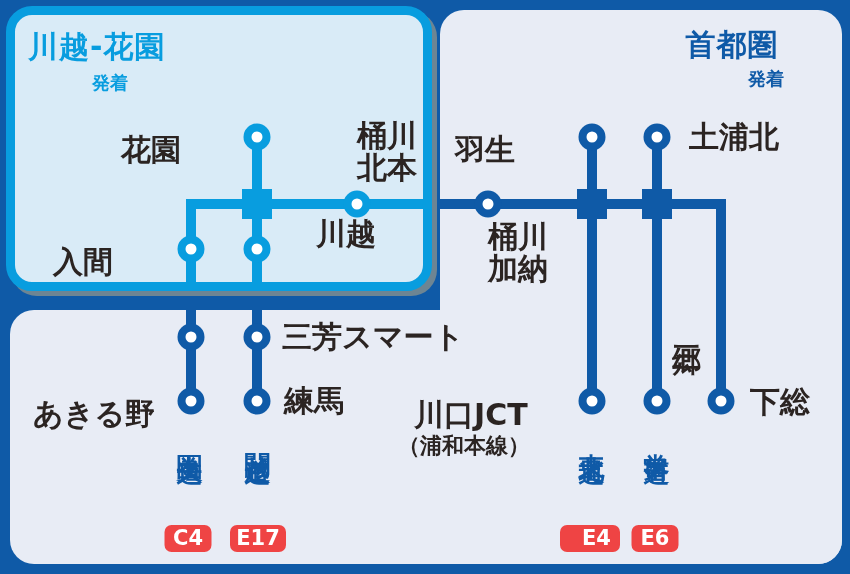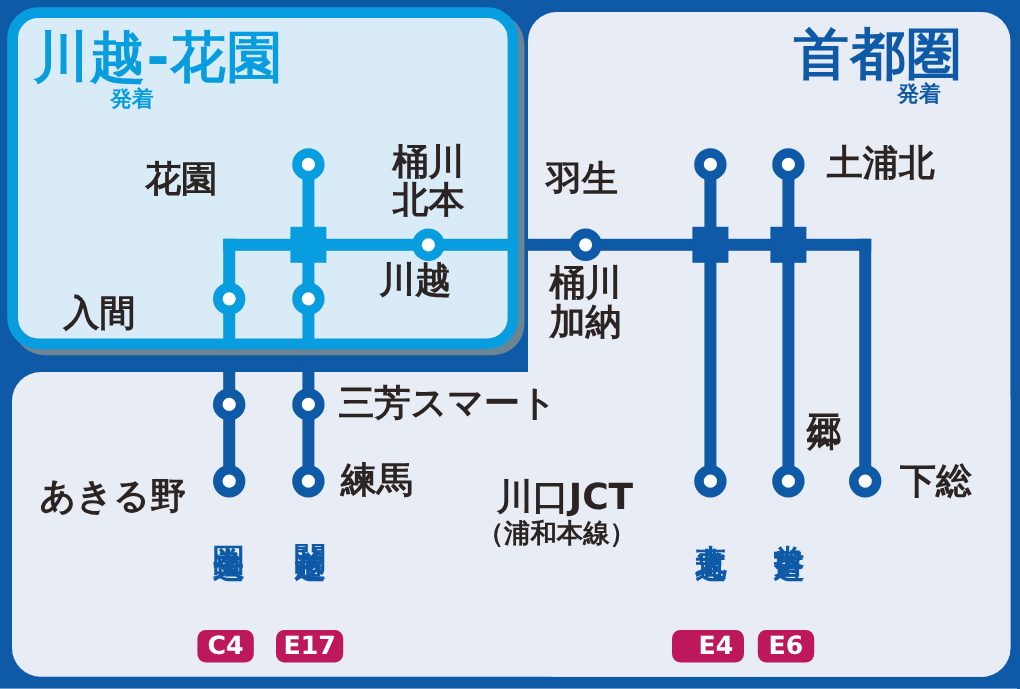--- a/index.html
+++ b/index.html
@@ -23,37 +23,37 @@
     position:absolute;width:27px;height:27px;border-radius:50%;
     background:#ffffff;border:8px solid #0f5aa7;box-sizing:border-box;
     transform:translate(-50%,-50%);
   }
   .nd.bright{border-color:#089ddf;}
   .lbl{
     position:absolute;font-size:30px;line-height:32px;
     white-space:pre-line;letter-spacing:0px;
   }
   .lbl.r{text-align:left;margin-top:13px;}
-  .lbl.c{text-align:center;}
+  .lbl.c{text-align:right;}
   .lbl.small{font-size:22px;line-height:24px;}
   .vert{
     position:absolute;writing-mode:vertical-rl;text-orientation:upright;
     font-size:29px;line-height:1;letter-spacing:2px;
   }
   .roadname{
     position:absolute;writing-mode:vertical-rl;text-orientation:upright;
     color:#0f5aa7;font-size:26px;line-height:1;letter-spacing:3px;
     transform:translateX(-50%);
   }
   .badge{
     position:absolute;top:525px;height:27px;border-radius:7px;
-    background:#be185d;color:#ffffff;font-size:21px;line-height:27px;
+    background:#ef4444;color:#ffffff;font-size:21px;line-height:27px;
     text-align:center;transform:translateX(-50%);
   }
-  .ztitle{position:absolute;font-size:46px;line-height:42px;letter-spacing:1px;}
+  .ztitle{position:absolute;font-size:30px;line-height:42px;letter-spacing:1px;}
   .ztitle.left{color:#089ddf;}
   .ztitle.right{color:#0f5aa7;text-align:center;}
   .zsub{position:absolute;font-size:18px;line-height:22px;}
   .zsub.left{color:#089ddf;}
   .zsub.right{color:#0f5aa7;text-align:center;}
 </style>
 </head>
 <body>
 
 <div id="stage">

